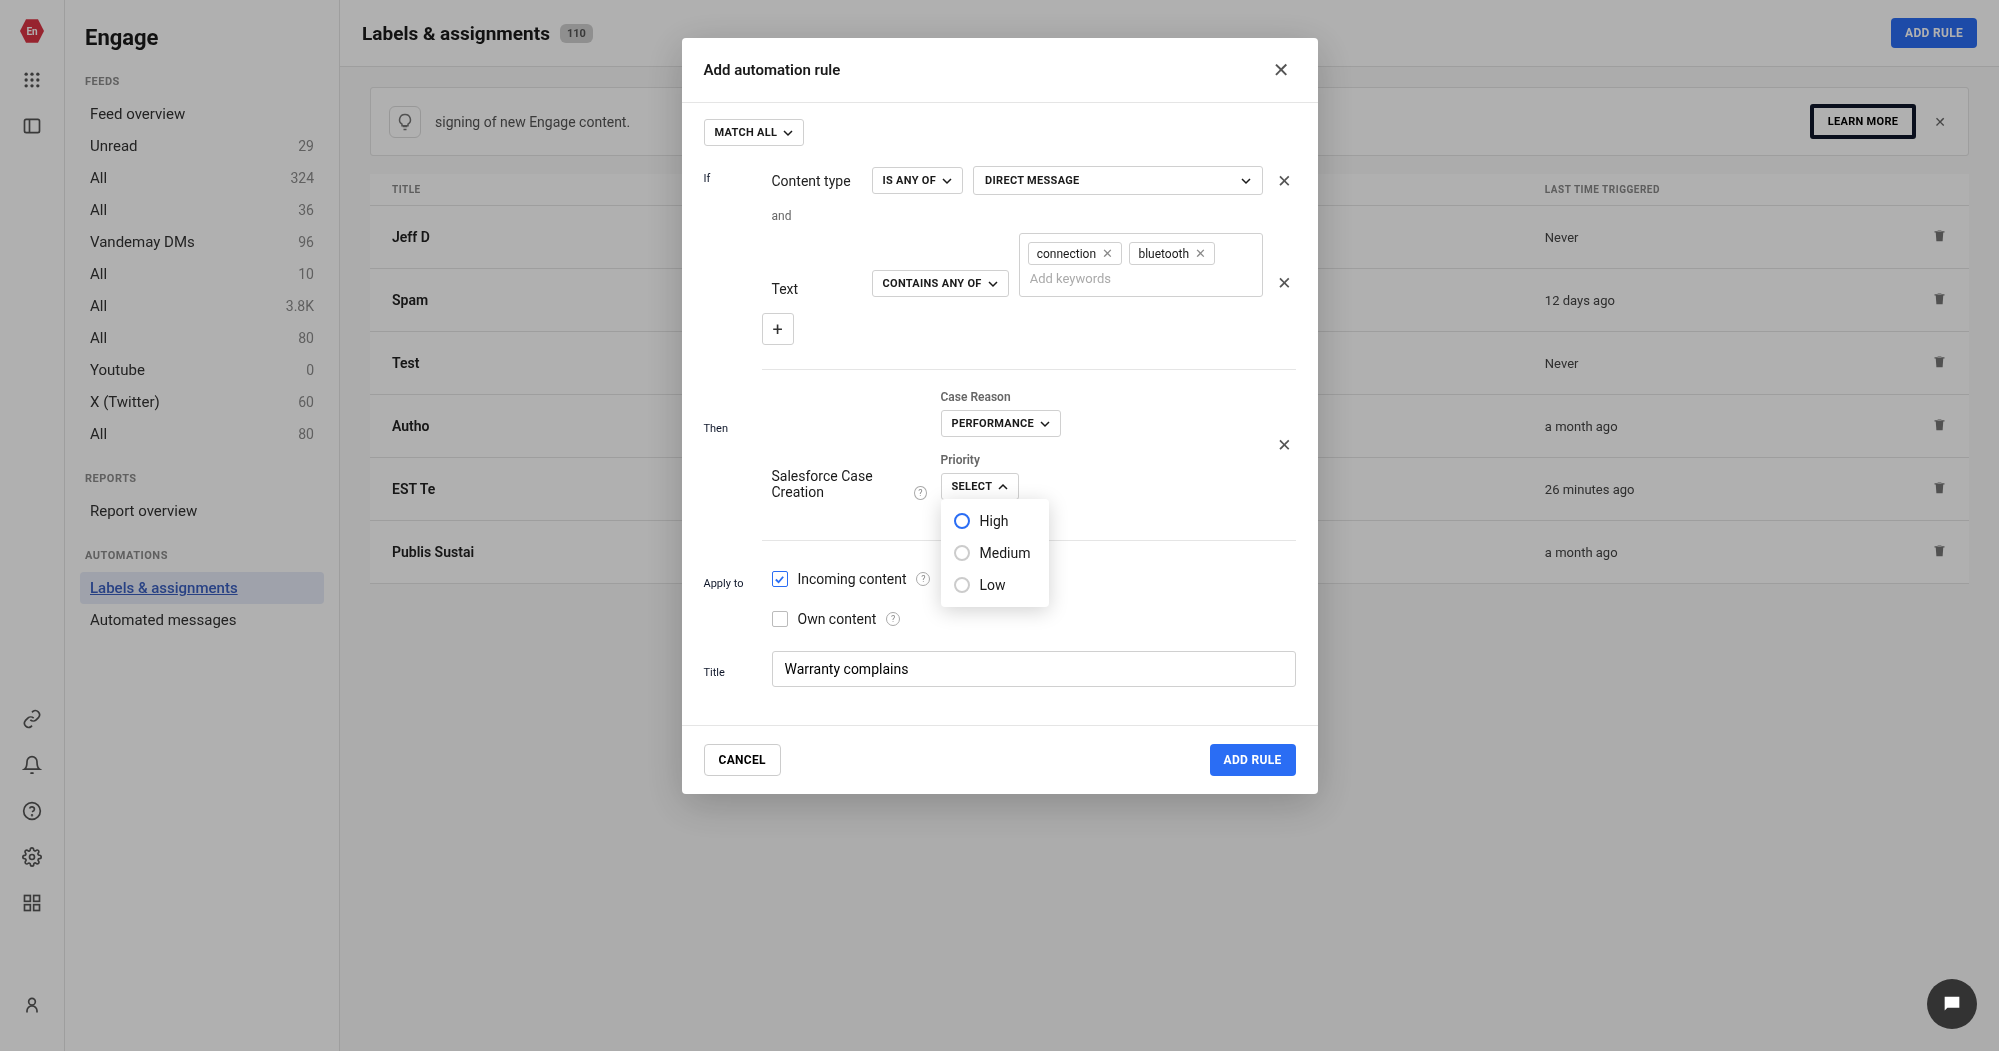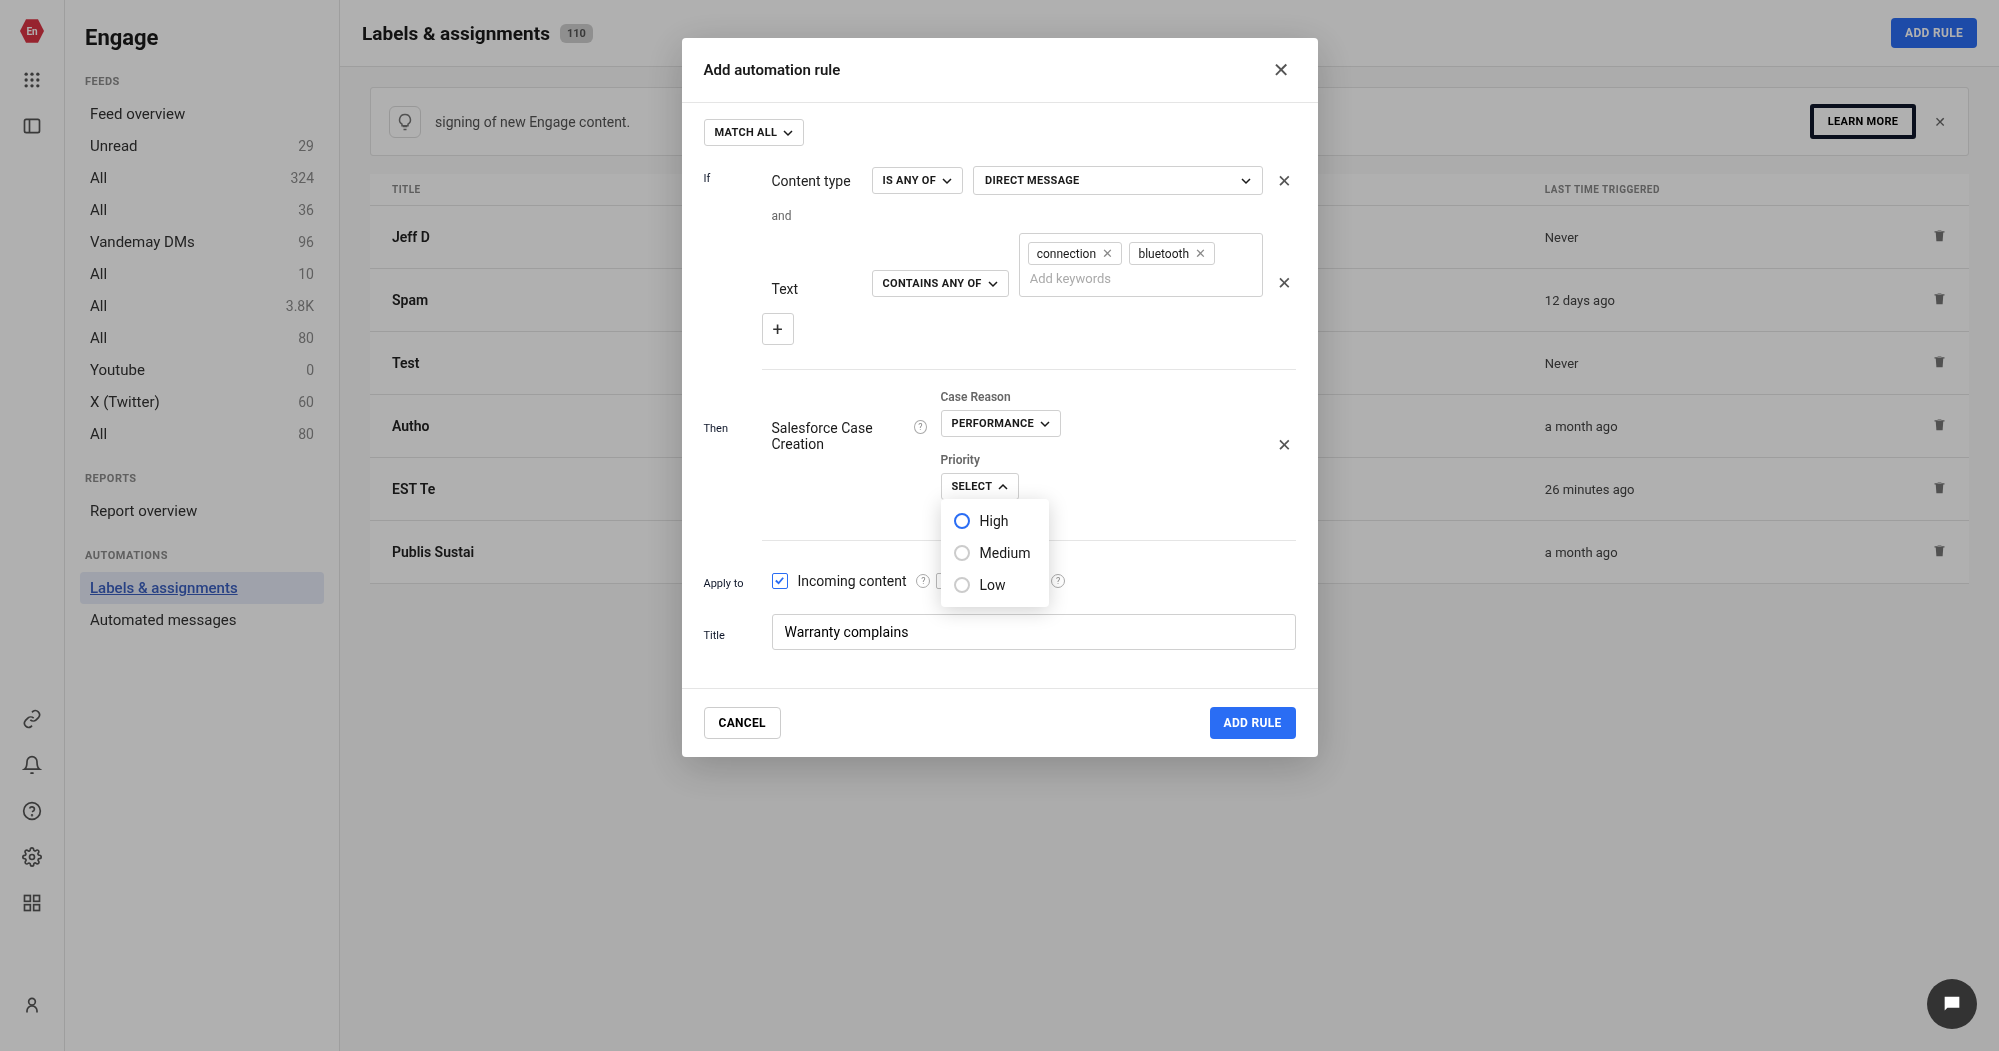--- a/index.html
+++ b/index.html
@@ -57,29 +57,29 @@
 .tag-x{color:#888;cursor:pointer;font-size:13px}
 .kw-input{border:none;outline:none;font-size:13px;padding:4px 2px;width:150px;color:#222}
 .kw-input::placeholder{color:#aaa}
 .row-x{color:#555;cursor:pointer;padding:4px;background:none;border:none;font-size:17px}
 .and-label{font-size:12px;color:#666;margin:4px 0 10px 110px}
 .add-btn{width:32px;height:32px;border:1px solid #d0d0d0;border-radius:3px;display:flex;align-items:center;justify-content:center;cursor:pointer;font-size:18px;color:#333;background:#fff;margin-left:58px;margin-top:2px}
 .hr{height:1px;background:#e5e5e5;margin:24px 0 20px 58px}
 .then-right{flex:1}
 .sub-label{font-size:12px;color:#666;font-weight:600;margin-bottom:6px}
 .then-block{display:flex;gap:14px}
-.then-left{width:155px;font-size:14px;display:flex;align-items:flex-start;gap:6px;padding-top:30px}
+.then-left{width:155px;font-size:14px;display:flex;align-items:flex-end;gap:6px;padding-top:30px}
 .help{width:14px;height:14px;border:1px solid #aaa;border-radius:50%;display:inline-flex;align-items:center;justify-content:center;font-size:9px;color:#888}
 .priority-wrap{position:relative;display:inline-block}
 .dropdown{position:absolute;top:26px;left:0;background:#fff;border-radius:4px;box-shadow:0 4px 20px rgba(0,0,0,.18);min-width:108px;padding:6px 0;z-index:10}
 .dd-item{display:flex;align-items:center;gap:10px;padding:8px 13px;cursor:pointer;font-size:14px}
 .radio{width:16px;height:16px;border:2px solid #ccc;border-radius:50%}
 .radio.sel{border-color:#2a6df4}
 .apply-row{display:flex;gap:20px;margin-top:30px}
-.checks{display:flex;flex-direction:row;gap:6px}
+.checks{display:flex;flex-direction:column;gap:24px}
 .check-item{display:flex;align-items:center;gap:10px;font-size:14px}
 .checkbox{width:16px;height:16px;border:1.5px solid #bbb;border-radius:2px;display:flex;align-items:center;justify-content:center;background:#fff}
 .checkbox.checked{border-color:#2a6df4;color:#2a6df4}
 .title-row{display:flex;align-items:center;gap:20px;margin-top:24px}
 .title-input{flex:1;border:1px solid #d0d0d0;border-radius:3px;padding:9px 12px;font-size:14px;outline:none}
 .modal-foot{display:flex;justify-content:space-between;padding:18px 22px;border-top:1px solid #e5e5e5;margin-top:22px}
 .btn-ghost{background:#fff;border:1px solid #ccc;padding:8px 14px;font-size:12px;font-weight:700;border-radius:4px;cursor:pointer;letter-spacing:.3px}
 .fab{position:fixed;bottom:22px;right:22px;width:50px;height:50px;border-radius:50%;background:#333;display:flex;align-items:center;justify-content:center;color:#fff;cursor:pointer;z-index:60}
 .dimmed{filter:brightness(.92)}
 </style>

